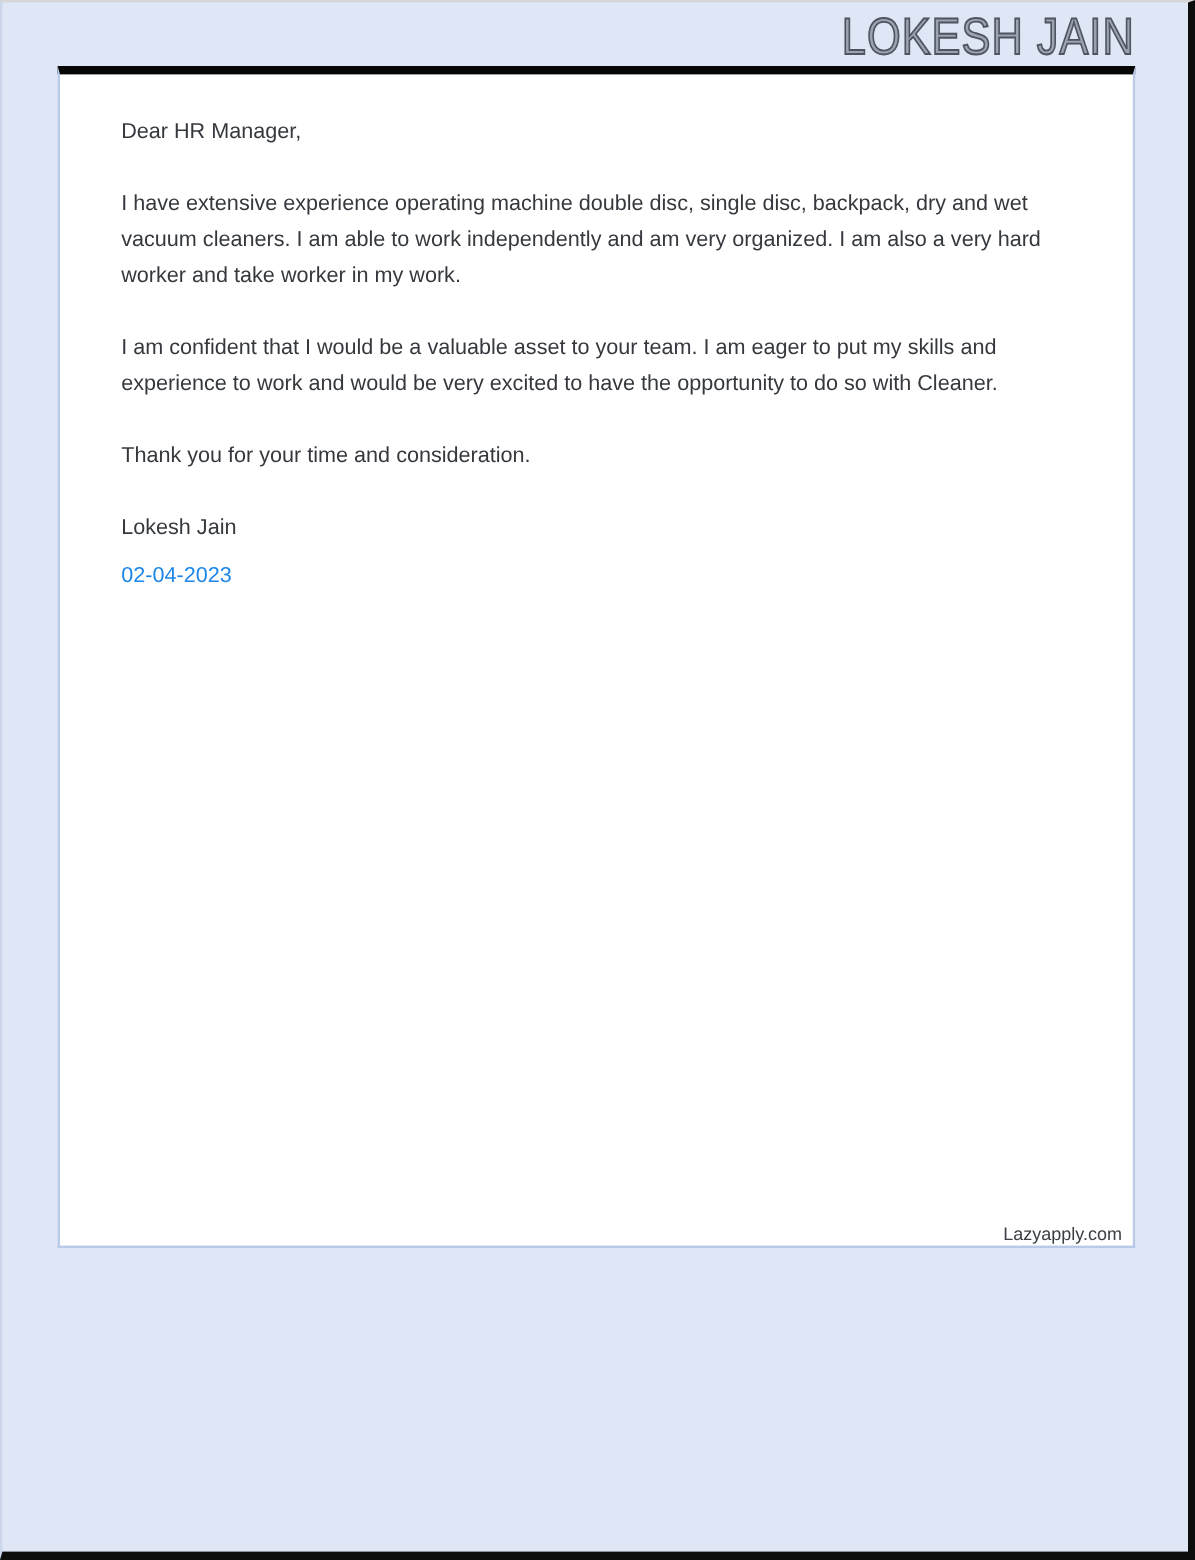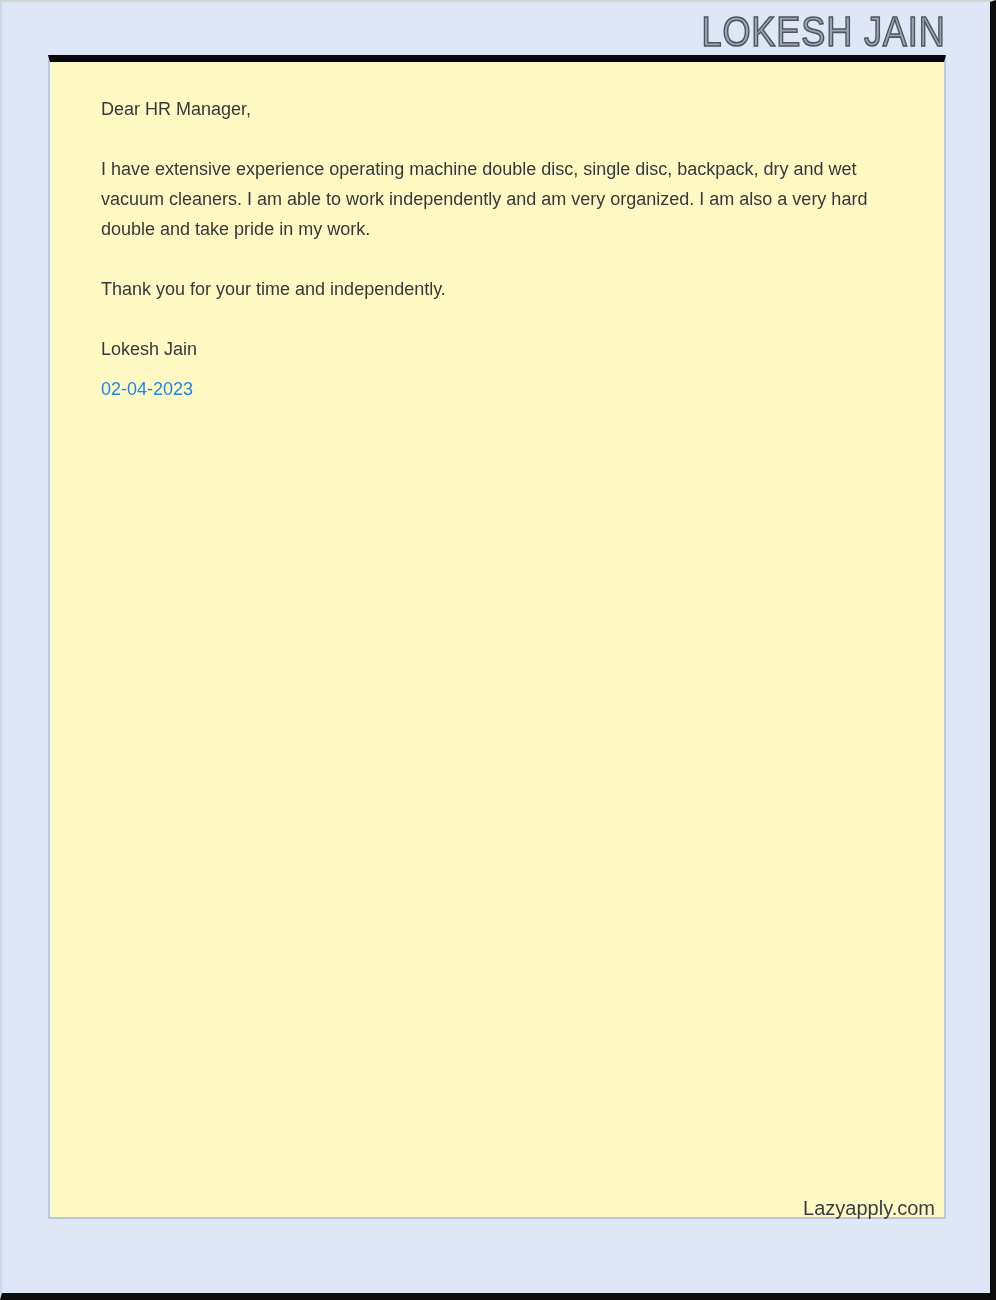--- a/index.html
+++ b/index.html
@@ -33,23 +33,23 @@
     transform-origin: right bottom;
     white-space: nowrap;
   }
 
   
   .page {
     position: absolute;
     left: 46px;
     top: 53px;
     width: 898px;
-    height: 1164px;
+    height: 985px;
     box-sizing: border-box;
-    background: #fef9c3;
+    background: #ffffff;
     border-top: 7px solid #060606;
     border-left: 2px solid #b9c9e8;
     border-right: 2px solid #b9c9e8;
     border-bottom: 2px solid #b9c9e8;
   }
 
   .letter-body {
     padding: 32px 50px 0 51px;
     font-size: 18px;
     line-height: 30px;
@@ -65,40 +65,41 @@
     font-size: 18px;
     line-height: 30px;
     cursor: pointer;
     margin-top: 36px;
   }
 
   .footer-brand {
     position: absolute;
     right: 9px;
     bottom: 0px;
-    font-size: 20px;
+    font-size: 15px;
     line-height: 18px;
     color: #3a3e44;
   }
 </style>
 </head>
 <body>
 
 <div class="brand">LOKESH JAIN</div>
 
 <div class="page">
   <div class="letter-body">
 
     <p>Dear HR Manager,</p>
 
 
-    <p>I have extensive experience operating machine double disc, single disc, backpack, dry and wet vacuum cleaners. I am able to work independently and am very organized. I am also a very hard double and take pride in my work.</p>
+    <p>I have extensive experience operating machine double disc, single disc, backpack, dry and wet vacuum cleaners. I am able to work independently and am very organized. I am also a very hard worker and take worker in my work.</p>
 
+    <p>I am confident that I would be a valuable asset to your team. I am eager to put my skills and experience to work and would be very excited to have the opportunity to do so with Cleaner.</p>
 
-    <p>Thank you for your time and independently.</p>
+    <p>Thank you for your time and consideration.</p>
 
 
     <p class="signature">Lokesh Jain</p>
 
     <span class="date">02-04-2023</span>
   </div>
 
   <div class="footer-brand">Lazyapply.com</div>
 </div>
 

